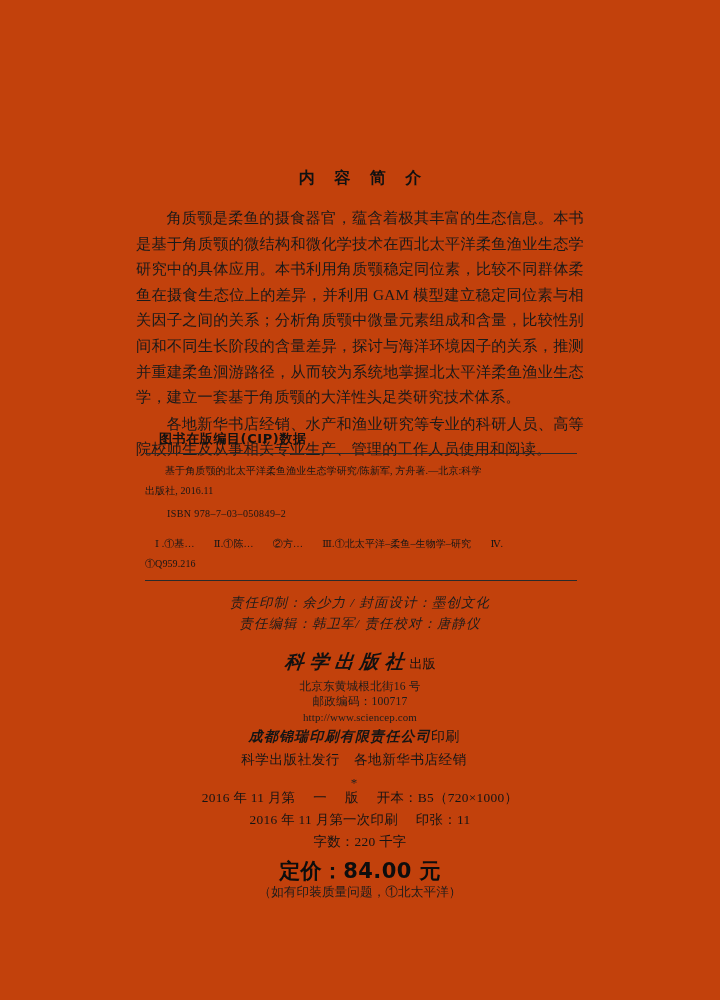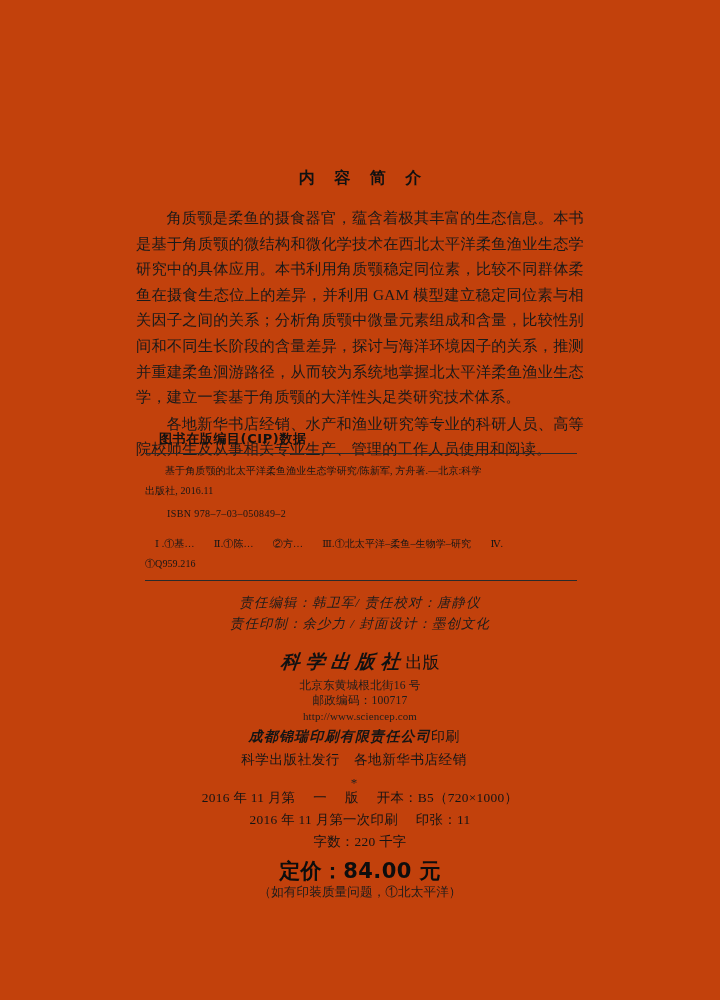--- a/index.html
+++ b/index.html
@@ -125,21 +125,21 @@
     font-family: "Liberation Serif", "DejaVu Serif", serif;
     font-style: italic;
     font-weight: bold;
     letter-spacing: 6px;
     transform: skewX(-6deg);
     display: inline-block;
   }
   .publisher-logo .plain {
     font-family: Liberation Serif, serif;
     font-weight: normal;
-    font-size: 17px;
+    font-size: 13px;
     letter-spacing: 0;
   }
   .imprint-line {
     font-size: 11.6px;
     line-height: 15.4px;
     color: #1c1c1c;
     margin: 0;
     letter-spacing: 0.2px;
   }
   .imprint-line.url {
@@ -243,22 +243,22 @@
         <span>Ⅲ.①北太平洋–柔鱼–生物学–研究</span>
         <span class="gap"></span>
         <span>Ⅳ.</span>
       </p>
       <p class="cip-line">①Q959.216</p>
     </div>
     <div class="rule"></div>
   </section>
 
   <section class="credits">
+    <p class="credit-line">责任印制：余少力 / 封面设计：墨创文化</p>
     <p class="credit-line">责任编辑：韩卫军/ 责任校对：唐静仪</p>
-    <p class="credit-line">责任印制：余少力 / 封面设计：墨创文化</p>
   </section>
 
   <section class="imprint">
     <p class="publisher-logo">
       <span class="script">科学出版社</span><span class="plain">出版</span>
     </p>
     <p class="imprint-line">北京东黄城根北街16 号</p>
     <p class="imprint-line">邮政编码：100717</p>
     <p class="imprint-line url">http://www.sciencep.com</p>
   </section>

